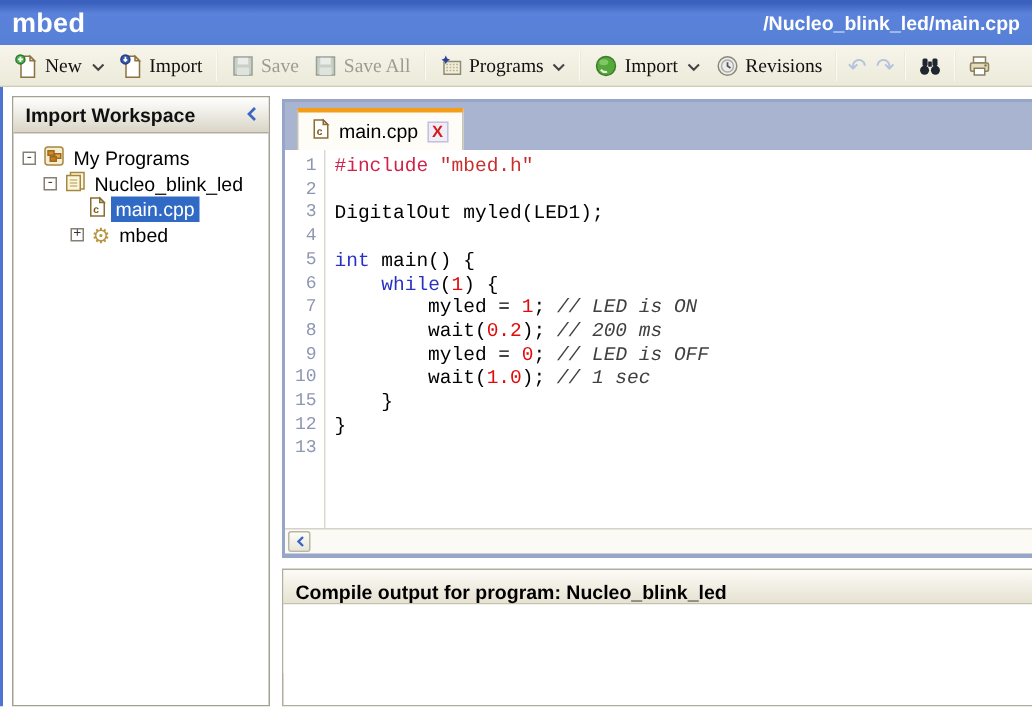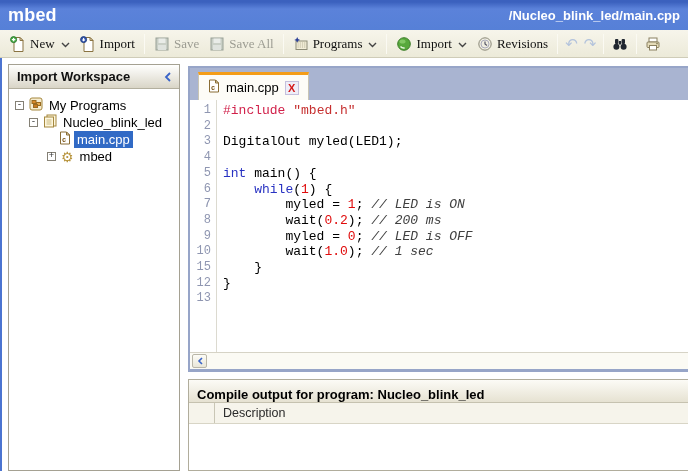--- a/index.html
+++ b/index.html
@@ -328,21 +328,17 @@
               <path d="M5 1L2 4l3 3" fill="none" stroke="#3a64c8" stroke-width="1.6"></path>
             </svg>
         </span>
       </div>
     </div>
 
     <div class="output">
       <div class="out-header">
         <span>Compile output for program: Nucleo_blink_led</span>
       </div>
-      <div class="out-cols">
-        <div class="out-col-icon"></div>
-        <div class="out-col-desc">Description</div>
-      </div>
       <div style="flex:1;background:#fff;height:46px;"></div>
     </div>
 
   </div>
 </div>
 
 </body></html>

